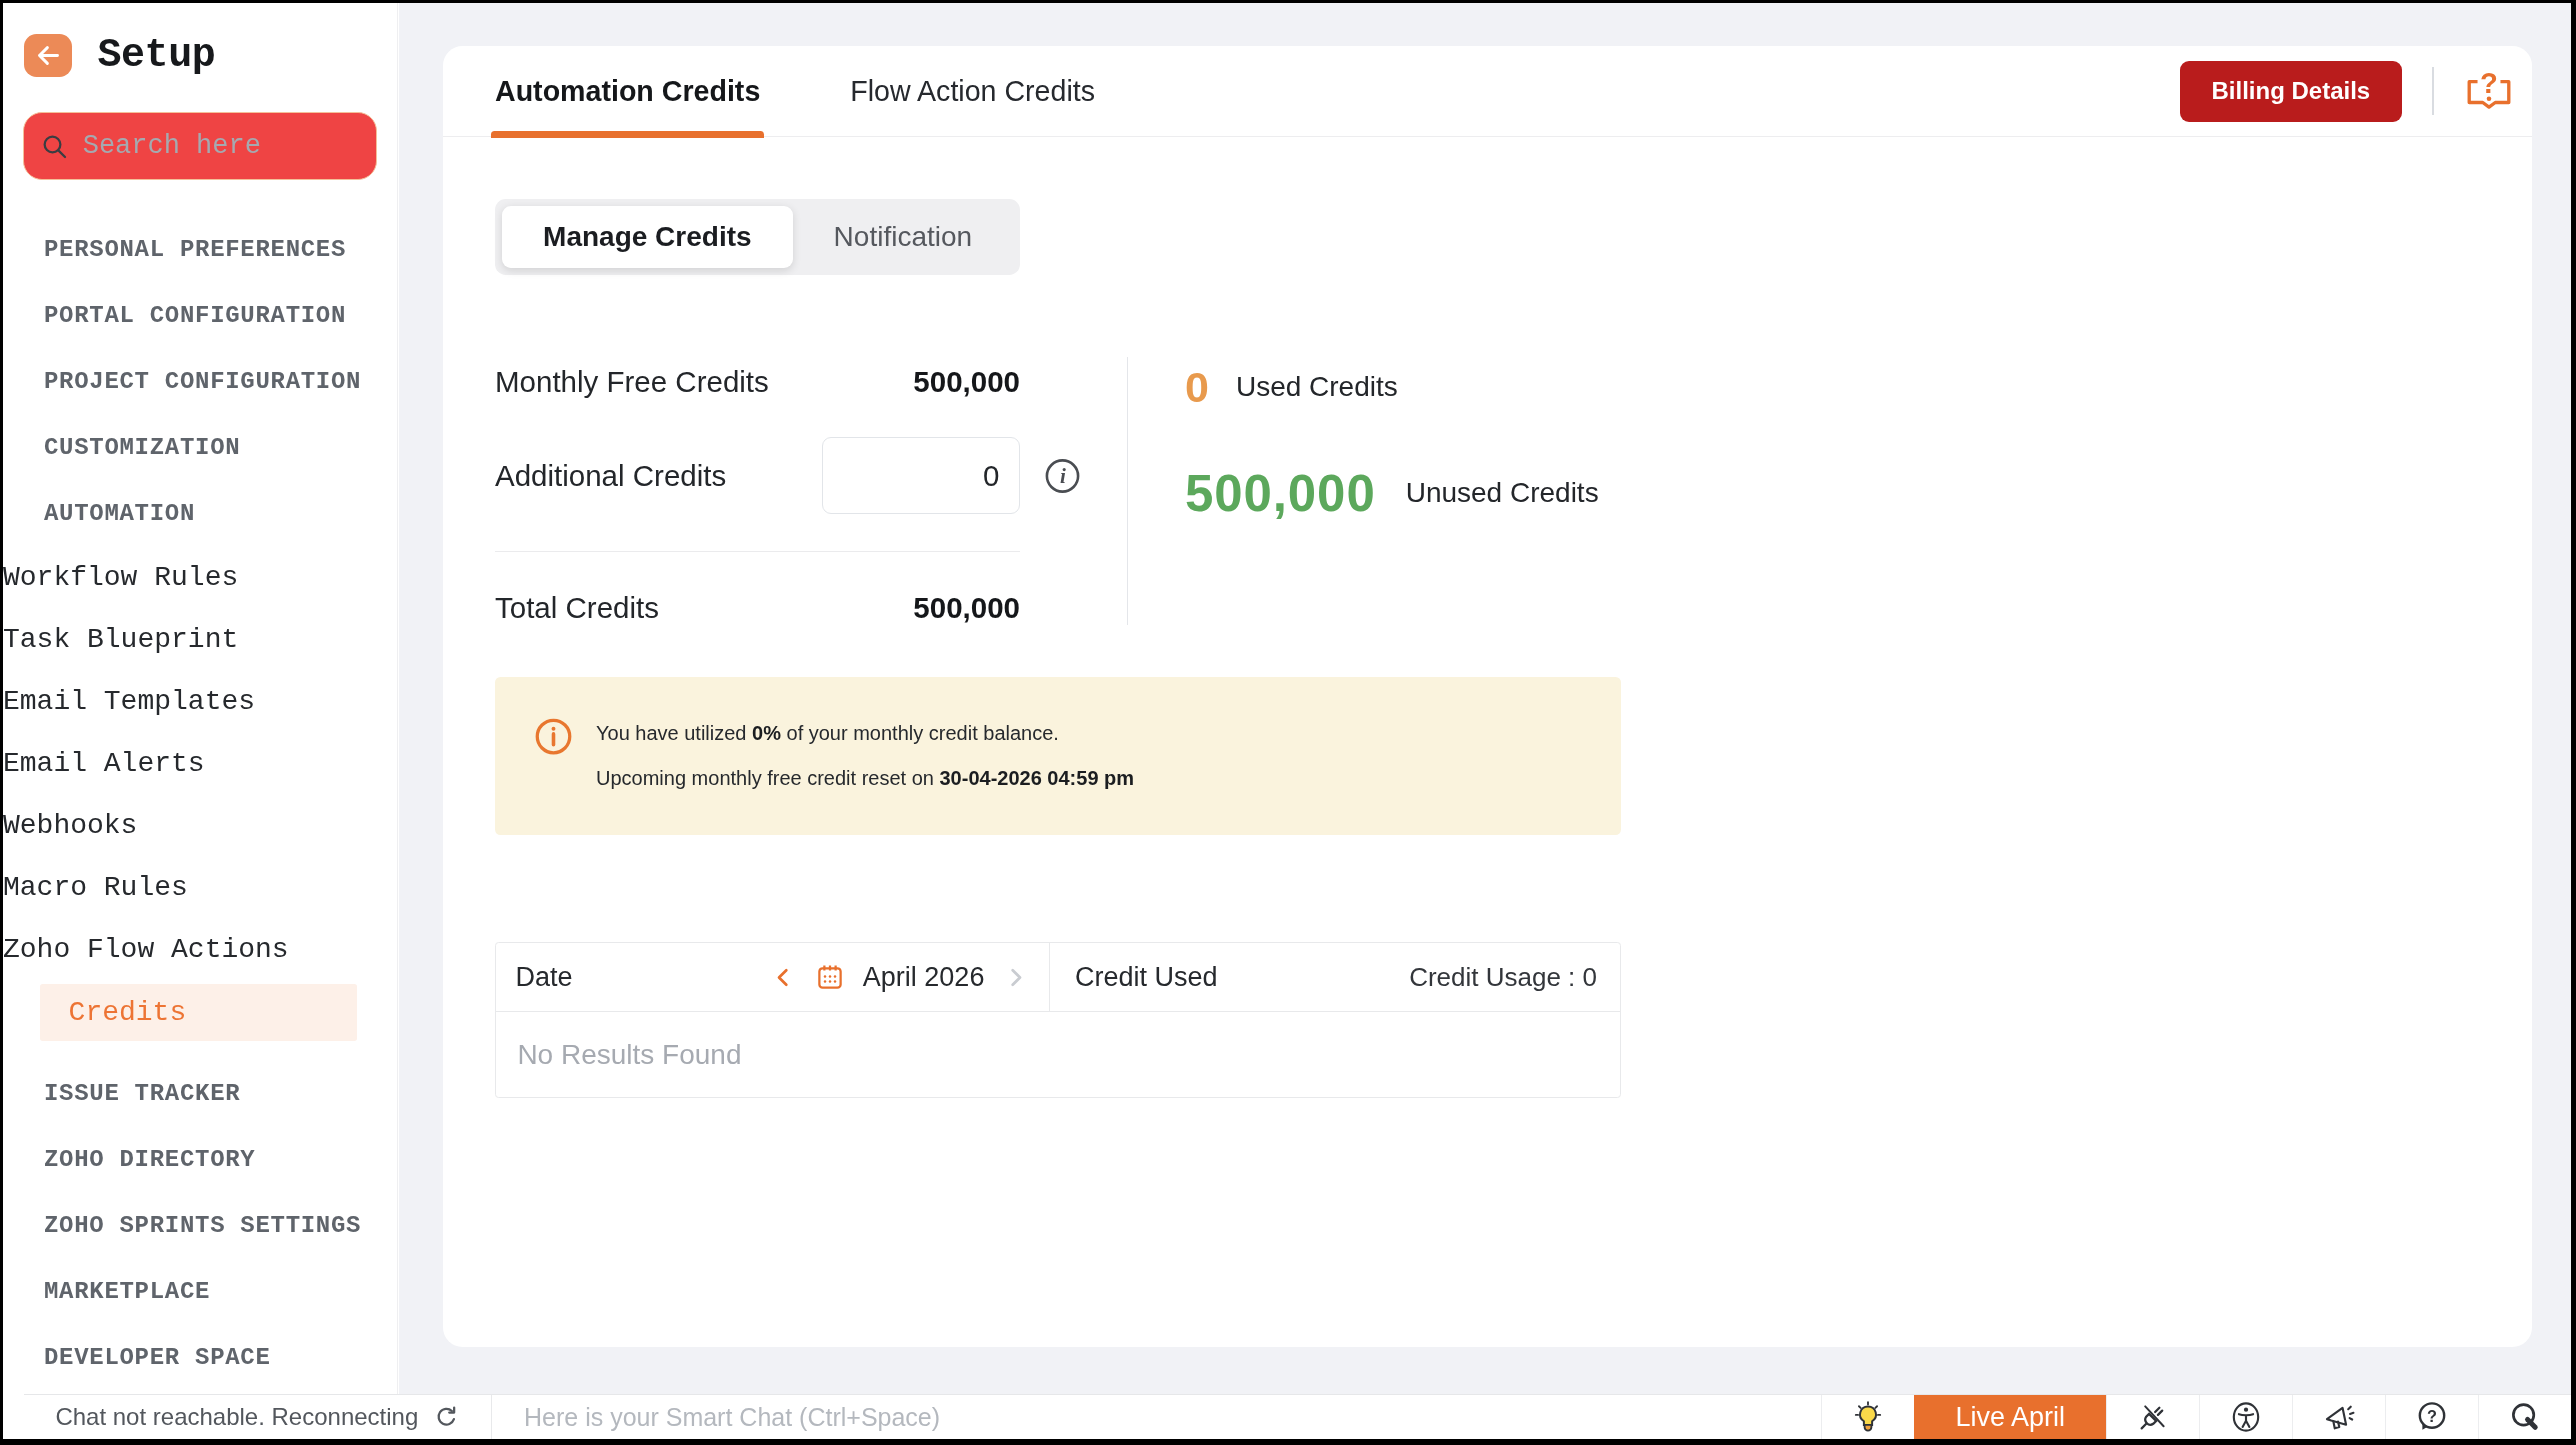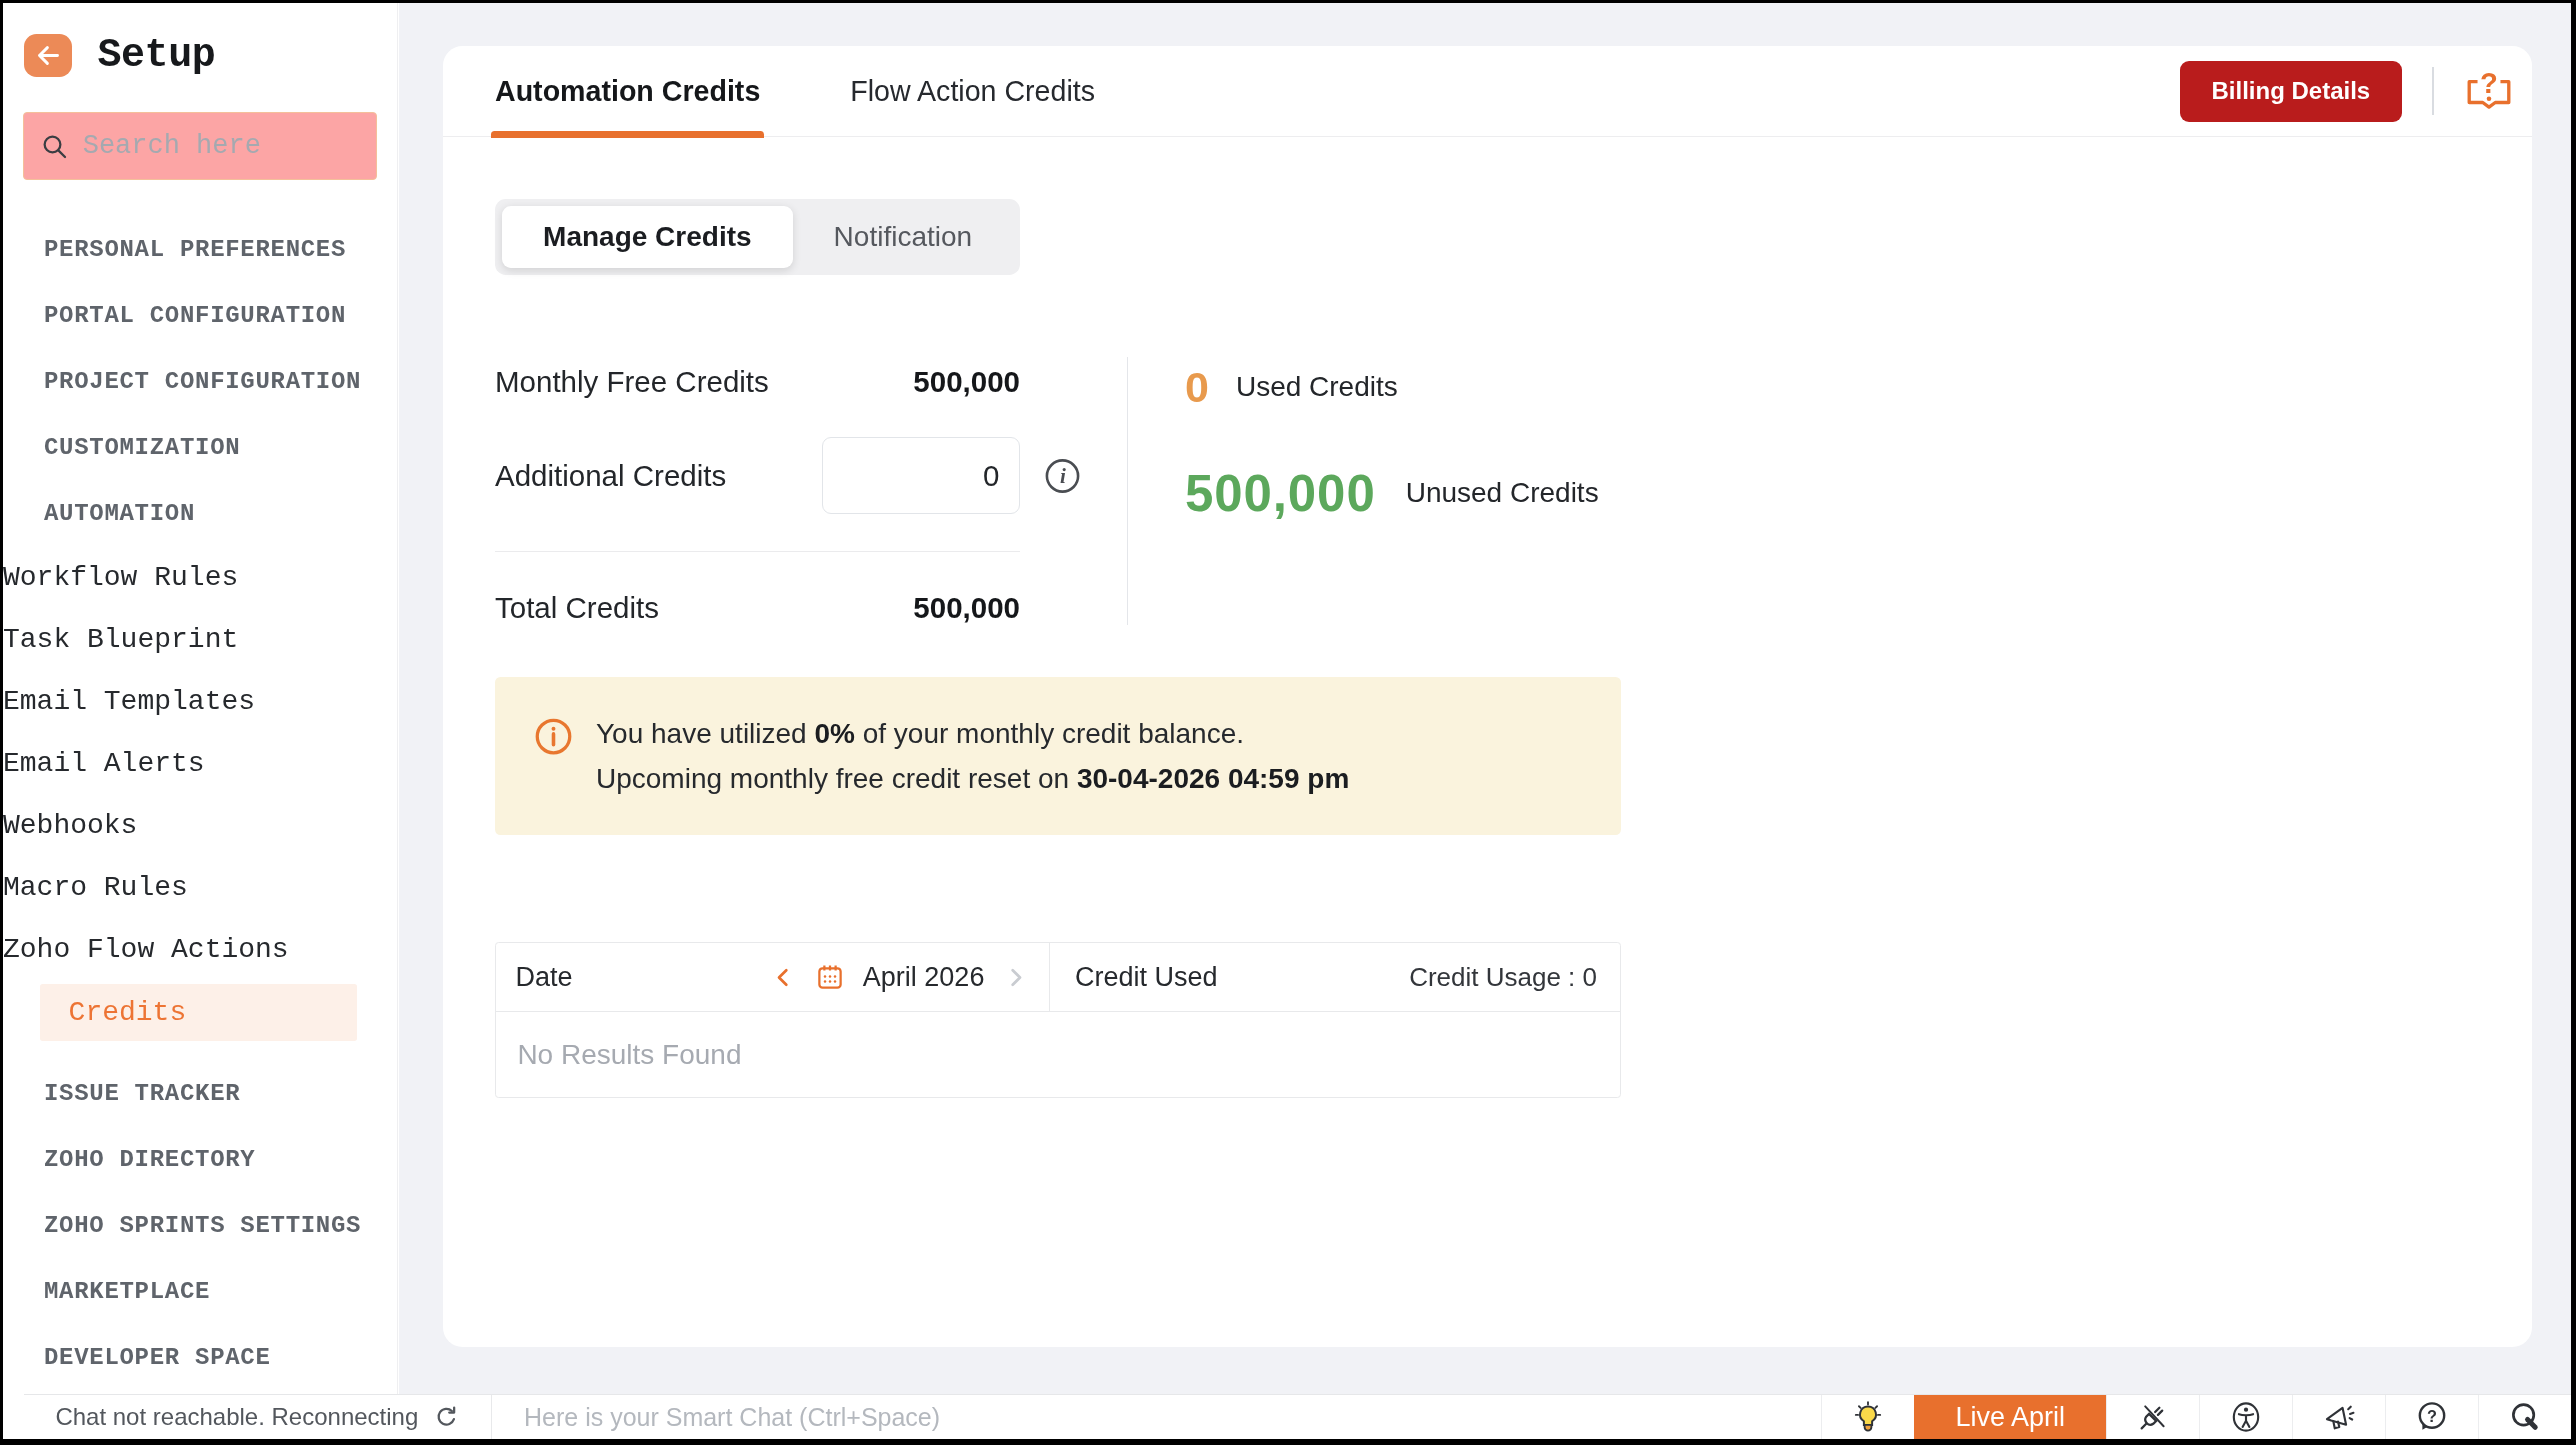--- a/index.html
+++ b/index.html
@@ -7,21 +7,21 @@
   .screen {
     position:relative; width:2576px; height:1446px; background:#fff;
     border:solid #000; border-width:3.6px 5.4px 7.1px 3.6px; overflow:hidden;
     font-family:"Liberation Sans", sans-serif; color:#26292D;
   }
   
   .sidebar { position:absolute; left:0; top:0; width:395px; bottom:45px; background:#fff; z-index:2; border-right:0.9px solid #EFEFF1; overflow:hidden;font-family:Liberation Mono, monospace; }
   .sb-header { display:flex; align-items:center; gap:25px; padding:30px 0 0 21.4px; }
   .back-btn { width:48px; height:43px; background:#EC8A57; border:none; border-radius:12.5px; display:flex; align-items:center; justify-content:center; cursor:pointer; flex-shrink:0; }
   .sb-title { font-size:40px; font-weight:700; color:#17191C; letter-spacing:-0.4px; }
-  .sb-search { margin:34px 19.6px 0 19.6px; height:68px; border:1.8px solid #F4C09A; border-radius:4px; display:flex; align-items:center; padding:0 16px; gap:12.5px; background:#fca5a5; }
+  .sb-search { margin:34px 19.6px 0 19.6px; height:68px; border:1.8px solid #F4C09A; border-radius:19px; display:flex; align-items:center; padding:0 16px; gap:12.5px; background:#ef4444; }
   .sb-search input { border:none; outline:none; flex:1; font-size:27px; font-family:inherit; color:#33363B; background:transparent; }
   .sb-search input::placeholder { color:#A5A9B0; }
   .sb-nav { margin-top:36px; }
   .sb-section { height:66px; display:flex; align-items:center; padding-left:41px; font-size:24px; font-weight:600; color:#5F646B; letter-spacing:0.7px; cursor:pointer; }
   .sb-sub { height:62px; display:flex; align-items:center; font-size:28px; color:#26292D; cursor:pointer; }
   .sb-sub.active { height:57px; margin:3.6px 40px 3.6px 37px; padding-left:28.6px; background:#FDF0E8; color:#ED7434; border-radius:2.7px; }
   .gap-top { margin-top:19.6px; }
   
   .main-bg { position:absolute; left:396px; top:0; right:0; bottom:45px; background:#F1F2F6; }
   .card { position:absolute; left:44px; top:43px; width:2089px; height:1301px; background:#fff; border-radius:19.6px; }
@@ -54,21 +54,21 @@
   .cred-row.total .cred-value { font-weight:700; }
   .credits-right { margin-left:107px; border-left:1.8px solid #E4E6EA; padding:5.4px 0 36px 57px; flex:1; }
   .used-row { display:flex; align-items:center; gap:27px; }
   .used-num { font-size:43px; font-weight:700; color:#E89A4D; }
   .used-label, .unused-label { font-size:28px; color:#23262A; }
   .unused-row { display:flex; align-items:center; gap:30px; margin-top:52px; }
   .unused-num { font-size:51px; font-weight:700; color:#5CA85C; letter-spacing:0.9px; }
   
   .banner { margin-top:52px; width:1126px; background:#FAF3DD; border-radius:5.4px; padding:34px 39px; display:flex; gap:23px; }
   .banner-icon { margin-top:5.4px; flex-shrink:0; }
-  .banner-text { font-size:28px; color:#26292D; line-height:45px; }
+  .banner-text { font-size:20px; color:#26292D; line-height:45px; }
   .banner-text b { font-weight:700; color:#1B1D20; }
   
   .usage-table { margin-top:107px; width:1126px; border:1.8px solid #E8E9EB; border-radius:3.6px; }
   .ut-header { display:flex; height:68px; }
   .ut-date-cell { width:553px; display:flex; align-items:center; justify-content:space-between; padding:0 19.6px; }
   .ut-head-label { font-size:27px; color:#26292D; }
   .date-nav { display:flex; align-items:center; gap:18px; }
   .nav-btn { background:none; border:none; padding:0; cursor:pointer; display:flex; }
   .month-label { font-size:27px; color:#26292D; }
   .ut-credit-cell { flex:1; border-left:1.8px solid #E8E9EB; display:flex; align-items:center; justify-content:space-between; padding:0 23px 0 25px;gap:32px; }

